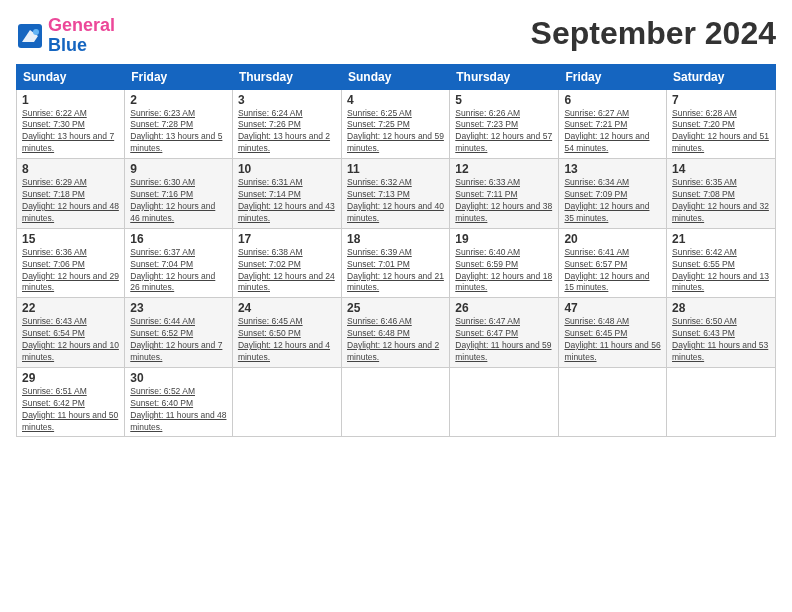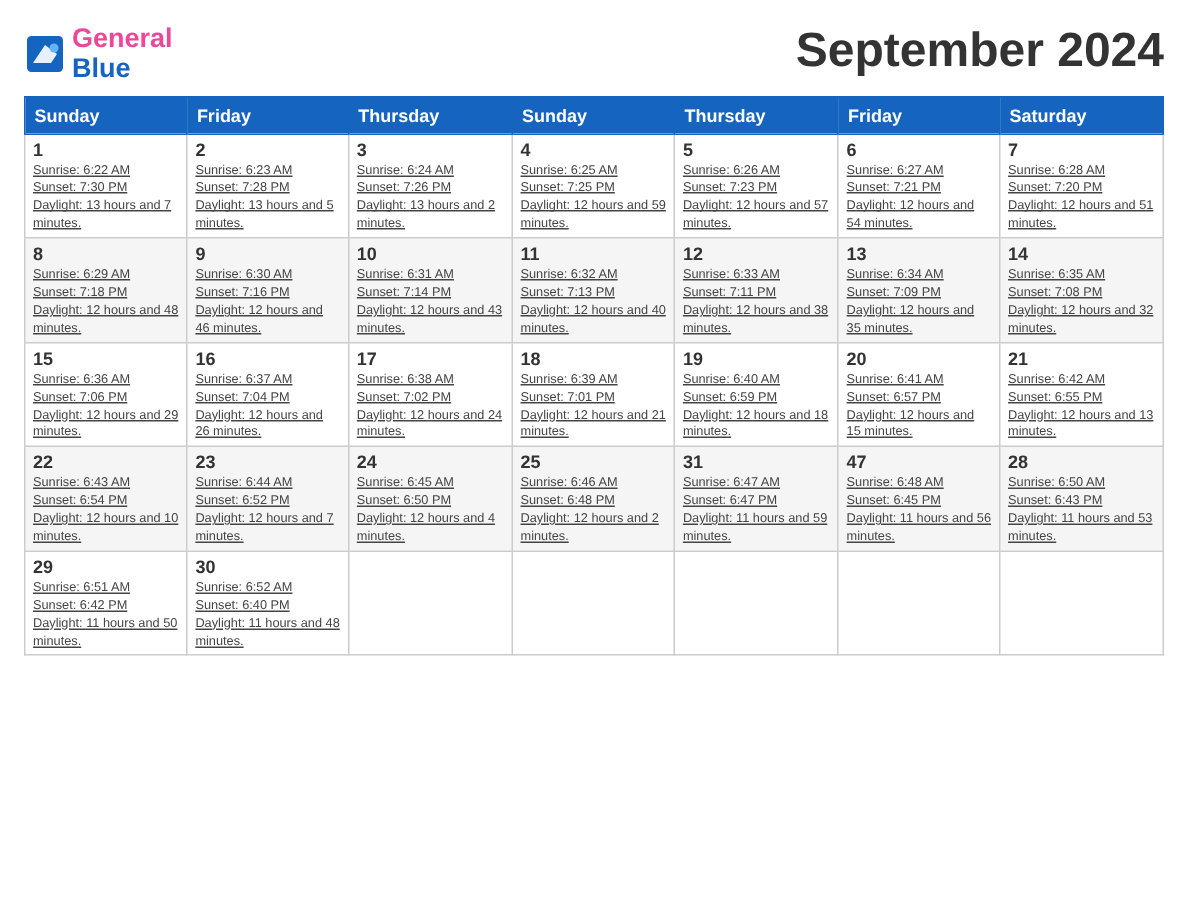--- a/index.html
+++ b/index.html
@@ -231,21 +231,21 @@
           </td>
           <td>
             <span class="day-num">24</span>
             <div class="day-info">Sunrise: 6:45 AM<br>Sunset: 6:50 PM<br>Daylight: 12 hours and 4 minutes.</div>
           </td>
           <td>
             <span class="day-num">25</span>
             <div class="day-info">Sunrise: 6:46 AM<br>Sunset: 6:48 PM<br>Daylight: 12 hours and 2 minutes.</div>
           </td>
           <td>
-            <span class="day-num">31</span>
+            <span class="day-num">26</span>
             <div class="day-info">Sunrise: 6:47 AM<br>Sunset: 6:47 PM<br>Daylight: 11 hours and 59 minutes.</div>
           </td>
           <td>
             <span class="day-num">47</span>
             <div class="day-info">Sunrise: 6:48 AM<br>Sunset: 6:45 PM<br>Daylight: 11 hours and 56 minutes.</div>
           </td>
           <td>
             <span class="day-num">28</span>
             <div class="day-info">Sunrise: 6:50 AM<br>Sunset: 6:43 PM<br>Daylight: 11 hours and 53 minutes.</div>
           </td>

